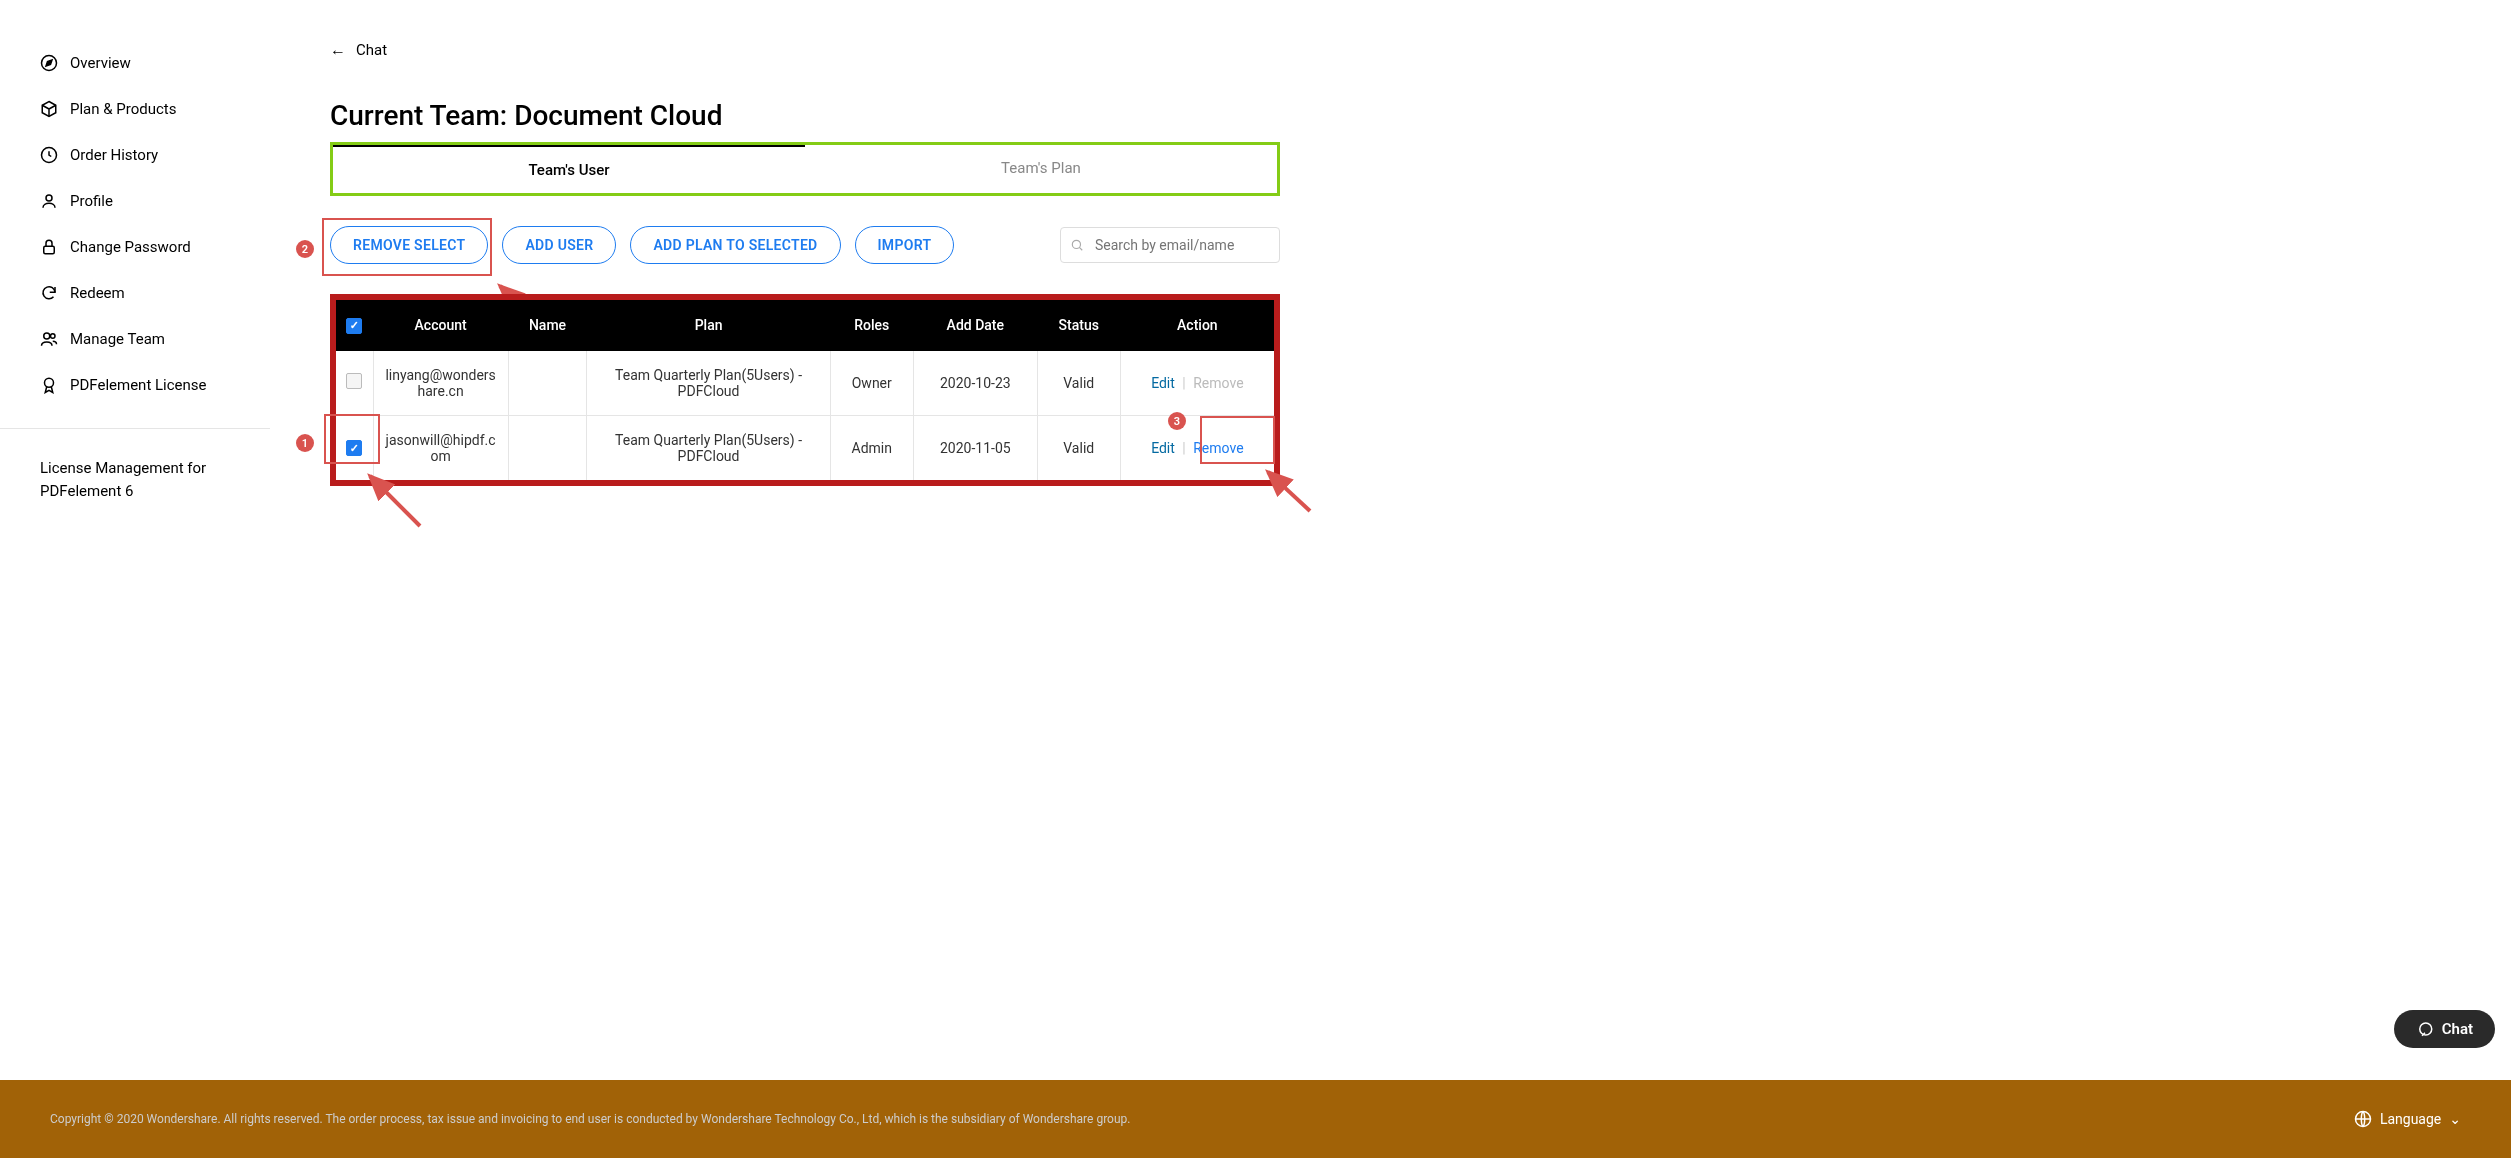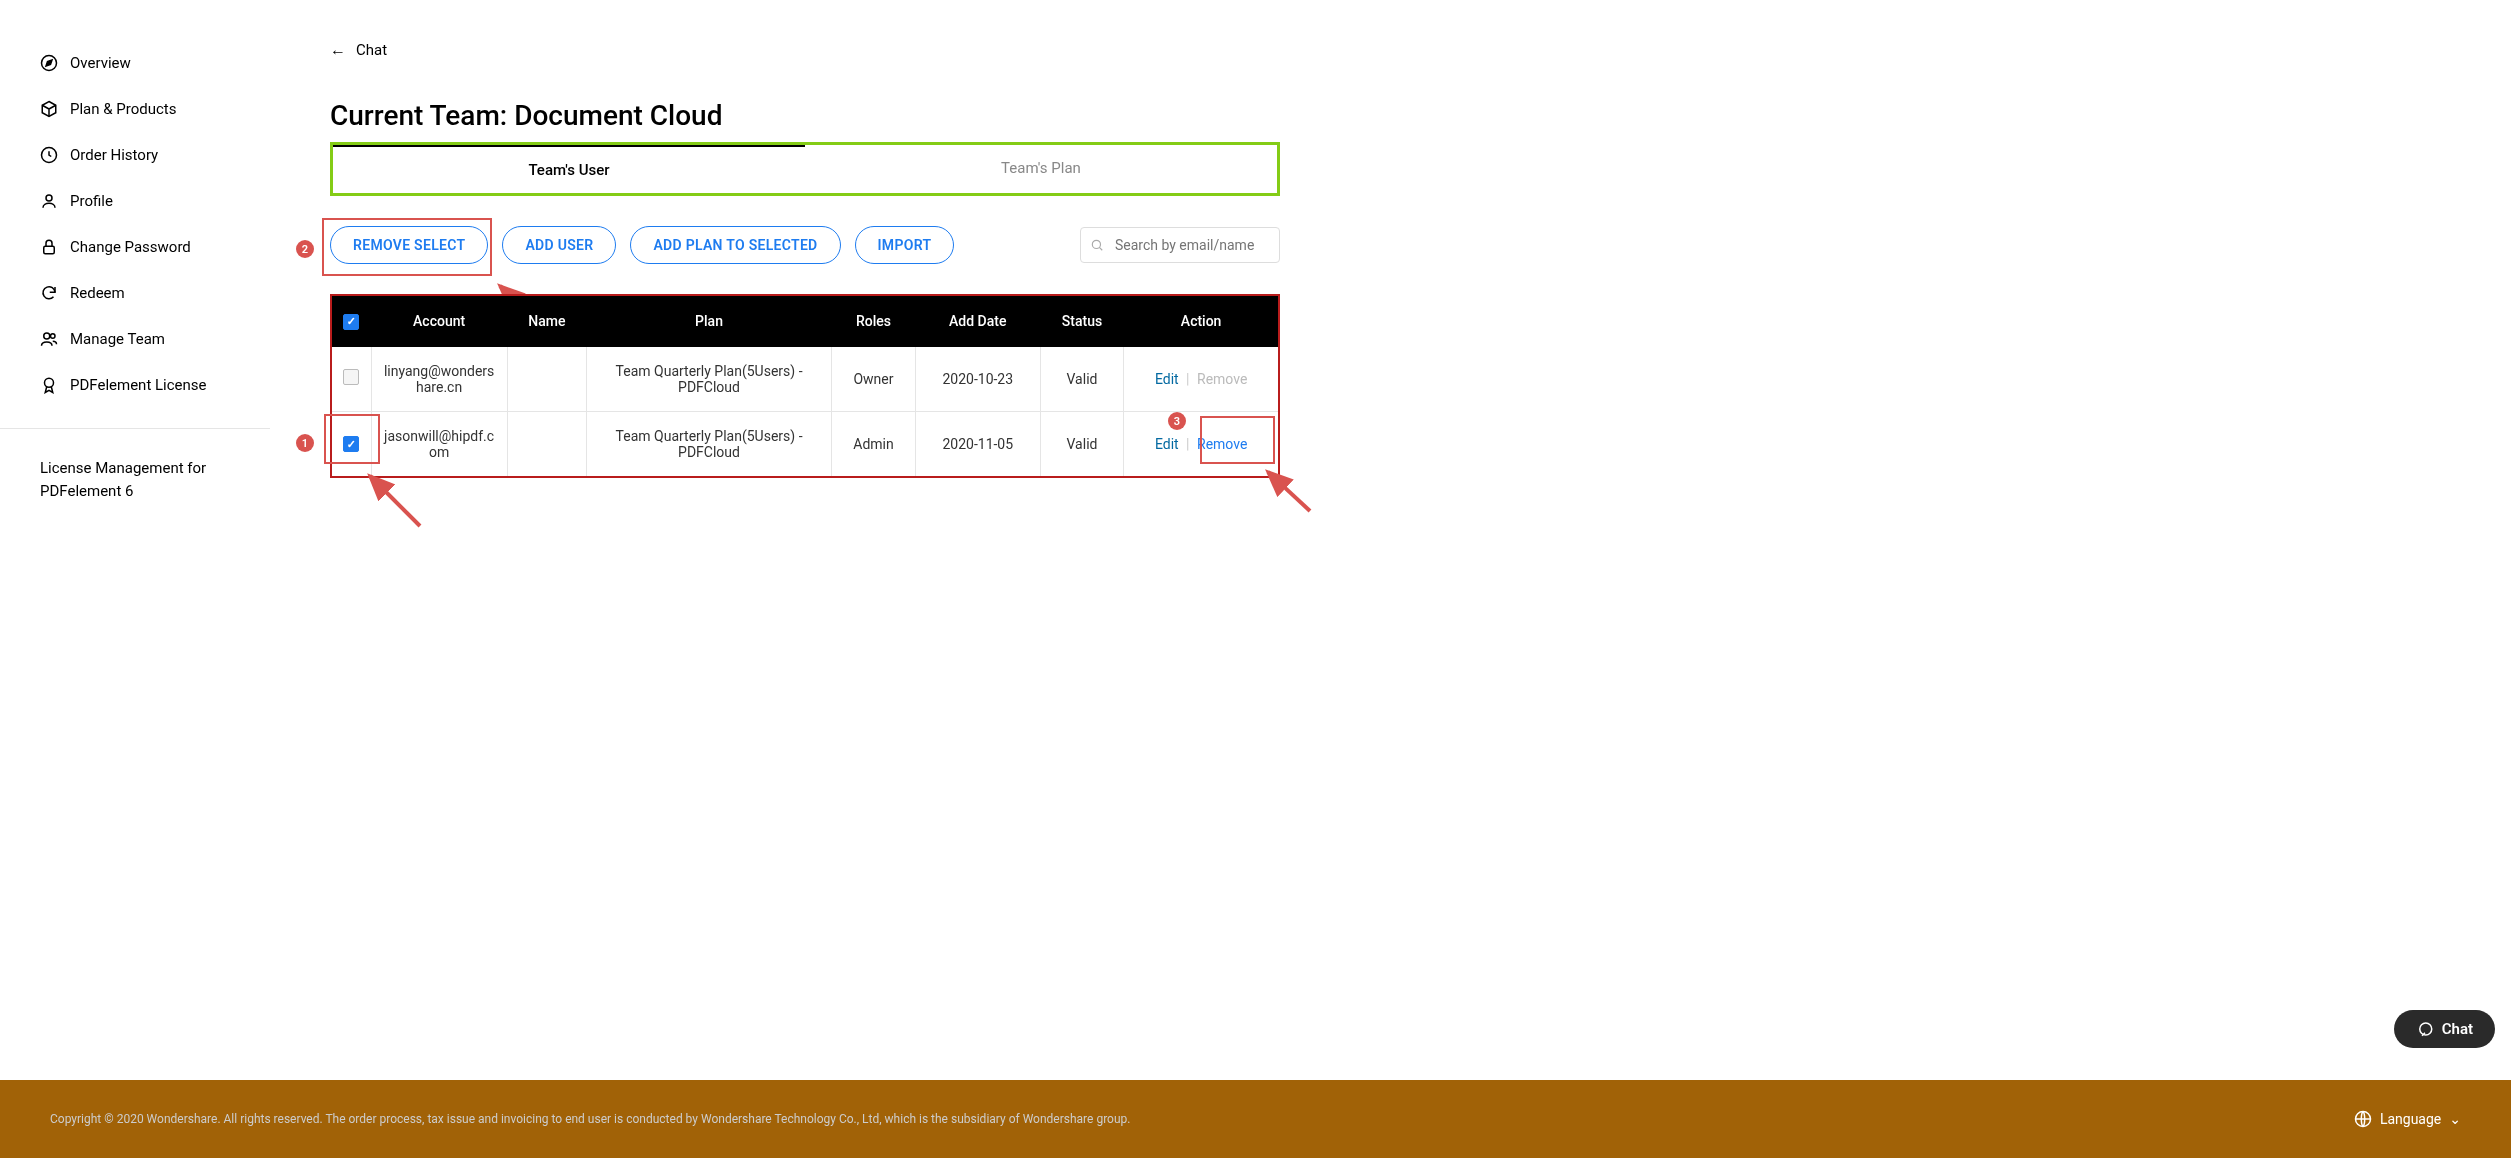--- a/index.html
+++ b/index.html
@@ -15,23 +15,23 @@
 .back-arrow { font-size:16px; }
 h1 { font-size:28px; font-weight:500; margin-bottom:10px; }
 .team-owner { font-size:15px; color:#333; margin-bottom:40px; }
 .tabs { display:flex; border:3px solid #84cc16; margin-bottom:30px; }
 .tab { flex:1; text-align:center; padding:14px 0; font-size:15px; cursor:pointer; background:#fff; }
 .tab.active { border-top:2px solid #000; font-weight:500; }
 .tab:not(.active) { color:#888; }
 .toolbar { display:flex; align-items:center; gap:14px; margin-bottom:30px; position:relative; }
 .btn-outline { border:1.5px solid #1e7cf0; color:#1e7cf0; background:#fff; border-radius:22px; padding:10px 22px; font-size:14px; font-weight:600; letter-spacing:.3px; cursor:pointer; }
 .search-wrap { margin-left:auto; position:relative; }
-.search-input { border:1px solid #ddd; border-radius:4px; padding:9px 12px 9px 34px; font-size:14px; width:200px; }
+.search-input { border:1px solid #ddd; border-radius:4px; padding:9px 12px 9px 34px; font-size:14px; width:220px; }
 .search-icon { position:absolute; left:10px; top:50%; transform:translateY(-50%); color:#aaa; }
-.table { width:100%; border:2px solid #b91c1c; border-collapse:collapse; }
+.table { width:100%; border:6px solid #b91c1c; border-collapse:collapse; }
 .table thead { background:#000; color:#fff; }
 .table th, .table td { padding:16px 10px; text-align:center; font-size:14px; border:1px solid #e5e5e5; }
 .table th { font-weight:500; border-color:#000; }
 .table td { color:#333; }
 .checkbox { width:16px; height:16px; border:1px solid #bbb; border-radius:2px; display:inline-flex; align-items:center; justify-content:center; cursor:pointer; background:#fff; }
 .checkbox.checked { background:#1e7cf0; border-color:#1e7cf0; }
 .checkbox.checked::after { content:"✓"; color:#fff; font-size:11px; font-weight:bold; }
 .checkbox.disabled { background:#f5f5f5; cursor:default; }
 .link-edit { color:#0369a1; cursor:pointer; }
 .sep { color:#ccc; margin:0 4px; }

